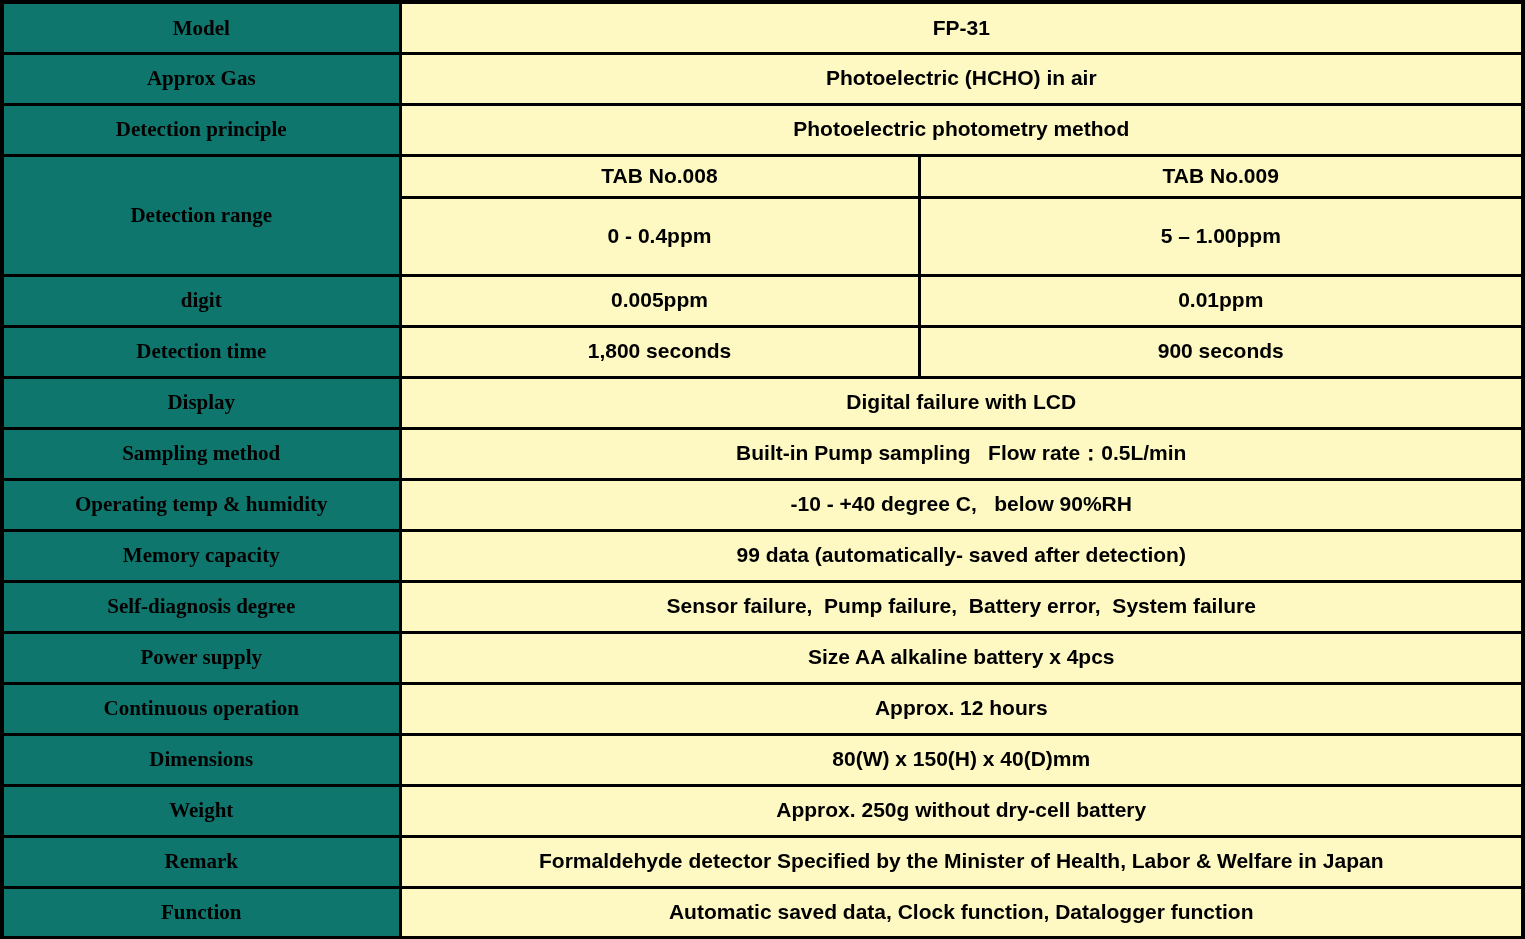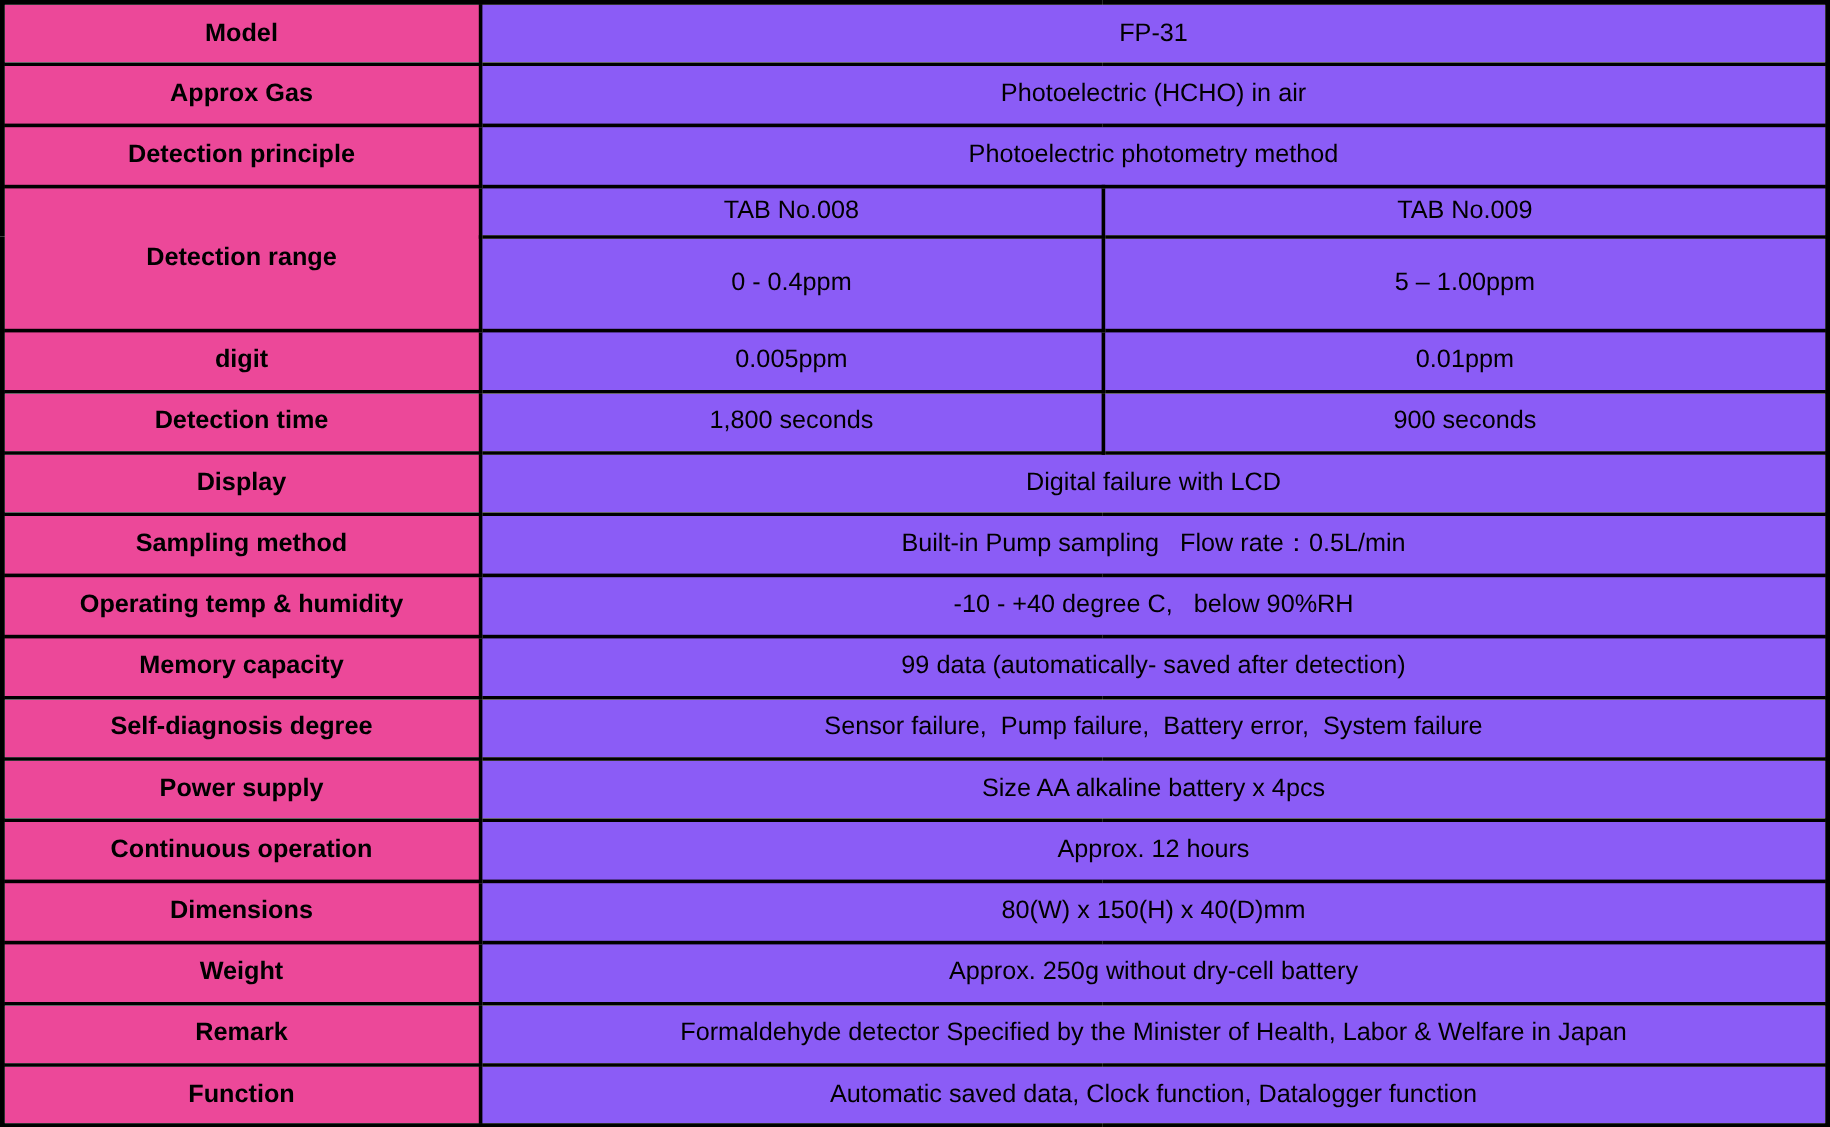--- a/index.html
+++ b/index.html
@@ -21,27 +21,28 @@
   .spec-table th, .spec-table td {
     border: 3px solid #000000;
     text-align: center;
     vertical-align: middle;
     padding: 2px 8px;
     font-size: 21px;
     line-height: 1.25;
     overflow: hidden;
   }
   .spec-table th {
-    background: #ec4899;
+    background: #0f766e;
     font-weight: bold;
     color: #000000;
+    font-family: Liberation Serif, serif;
   }
   .spec-table td {
-    background: #8b5cf6;
-    font-weight: normal;
+    background: #fef9c3;
+    font-weight: bold;
     color: #000000;
     white-space: pre-wrap;
   }
   tr.r-std   { height: 51px; }
   tr.r-tab   { height: 42px; }
   tr.r-range { height: 78px; }
 </style>
 </head>
 <body>
 

